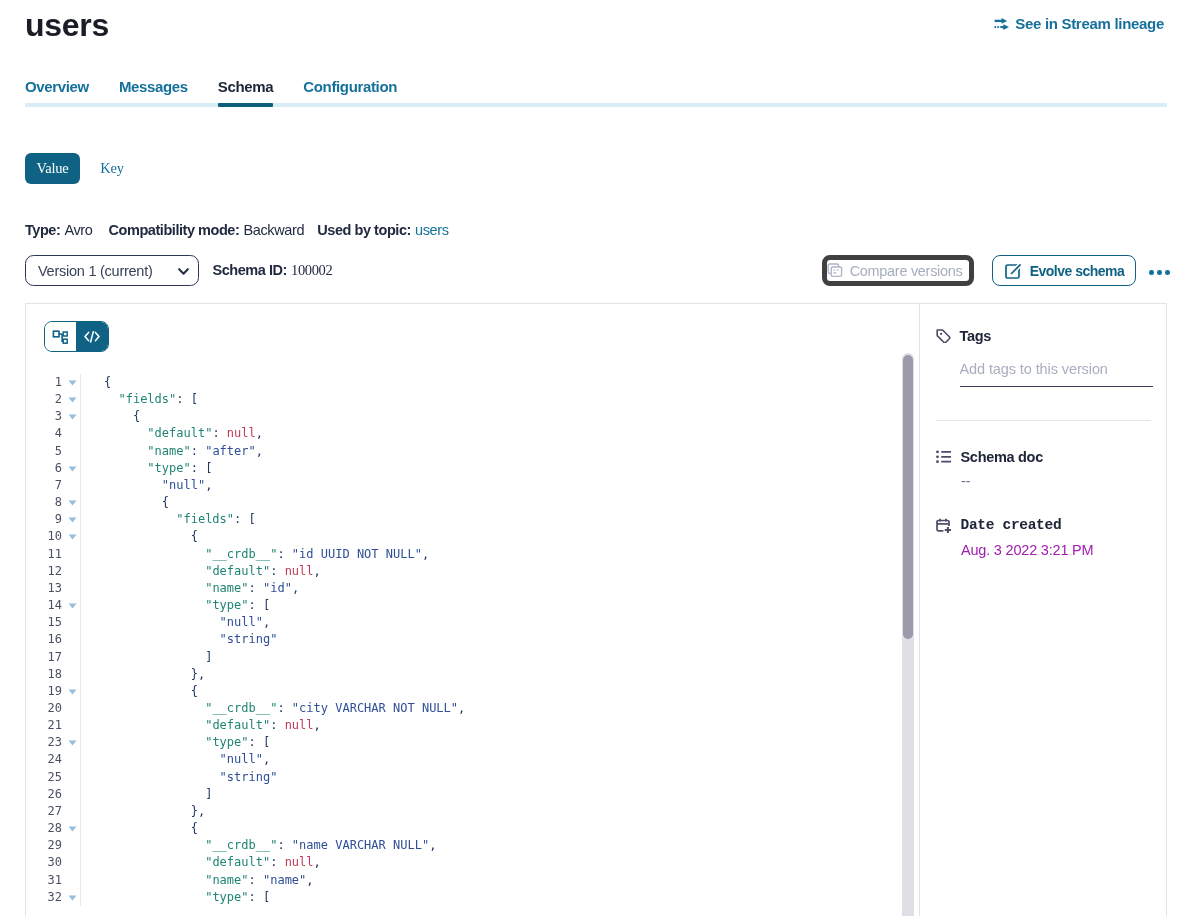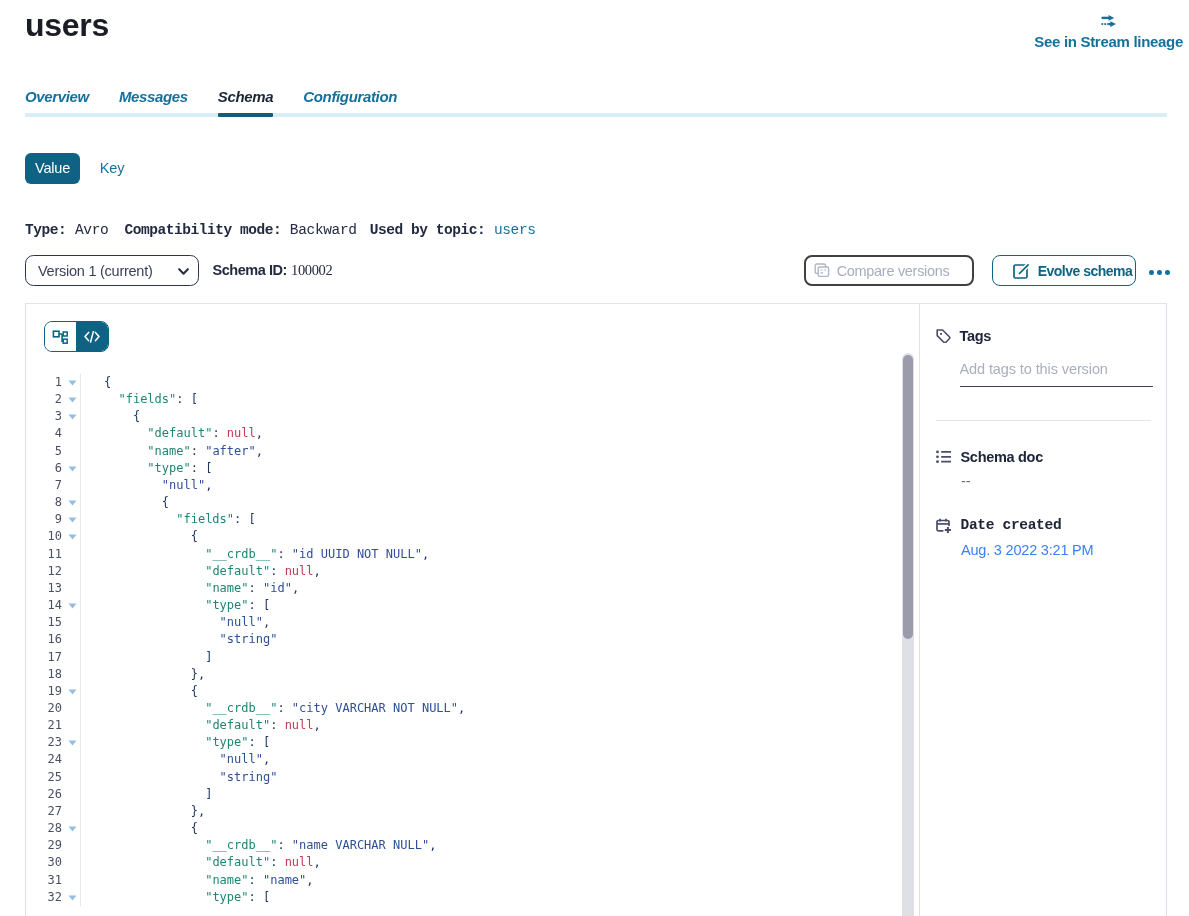--- a/index.html
+++ b/index.html
@@ -3,70 +3,70 @@
 <meta charset="utf-8">
 <style>
   * { margin:0; padding:0; box-sizing:border-box; }
   html,body { width:1189px; height:916px; overflow:hidden; background:#ffffff;
     font-family:"Liberation Sans", sans-serif; color:#232b42; }
   .page { position:relative; width:1189px; height:916px; }
 
   
   .page-title { position:absolute; left:25px; top:8px; font-size:32px; font-weight:700;
     color:#1a1d26; letter-spacing:-0.3px; line-height:34px; }
-  .lineage-link { position:absolute; right:6px; top:15px; height:17px; display:flex;
+  .lineage-link { position:absolute; right:25px; top:15px; height:17px; display:flex;
     align-items:center; gap:6px; color:#15719c; font-size:15px; font-weight:700;
-    letter-spacing:-0.3px; text-decoration:none; cursor:pointer;flex-direction:column; }
+    letter-spacing:-0.3px; text-decoration:none; cursor:pointer; }
   .lineage-link svg { display:block; }
 
   
-  .tabs { position:absolute; left:25px; top:89px; width:1142px; display:flex; gap:30px;font-style:italic; }
+  .tabs { position:absolute; left:25px; top:79px; width:1142px; display:flex; gap:30px; }
   .tabs::after { content:""; position:absolute; left:0; right:0; bottom:-4.5px; height:4.5px;
     background:#d9edf4; border-radius:1px; }
   .tab { position:relative; font-size:15px; font-weight:700; letter-spacing:-0.35px;
     color:#15719c; line-height:16px; padding-bottom:7.5px; cursor:pointer; z-index:1; }
   .tab::after { content:""; position:absolute; left:0; right:0; bottom:-4.5px; height:4.5px; }
   .tab.active { color:#1c2639; }
   .tab.active::after { background:#0f5e7c; z-index:2; border-radius:1px; }
 
   
   .vk-row { position:absolute; left:25px; top:153px; display:flex; align-items:center; }
   .vk-btn { height:30.5px; border-radius:6px; font-size:14.5px; letter-spacing:-0.2px;
     display:flex; align-items:center; justify-content:center; cursor:pointer; border:none;
-    background:transparent; font-family:Liberation Sans, sans-serif; }
+    background:transparent; font-family:Liberation Serif, serif; }
   .vk-btn.active { background:#0f6284; color:#ffffff; width:55px; }
   .vk-btn.plain { color:#15719c; margin-left:19.5px; width:25px; padding:0; }
 
   
   .meta-row { position:absolute; left:25px; top:221.5px; font-size:14.5px; display:flex;
-    line-height:17px;font-family:Liberation Mono, monospace; }
+    line-height:17px; }
   .meta-row b { font-weight:700; color:#222a40; letter-spacing:-0.45px; }
   .meta-row .val { color:#232b42; letter-spacing:-0.35px; }
   .meta-group { white-space:pre; }
   .meta-g2 { margin-left:16px; }
   .meta-g3 { margin-left:13px; }
   .topic-link { color:#15719c; letter-spacing:-0.35px; text-decoration:none; cursor:pointer; }
 
   
   .version-row { position:absolute; left:25px; top:255px; width:1144.5px; height:31px;
     display:flex; align-items:center; }
   .version-select { position:relative; width:173.5px; height:31px; border:1px solid #2b3553;
     border-radius:8.5px; background:#fff; display:flex; align-items:center; padding-left:12px;
     font-size:14.5px; letter-spacing:-0.25px; color:#3a415a; cursor:pointer; flex:none; }
   .version-select svg { position:absolute; right:8.5px; top:12px; }
   .schema-id { margin-left:14px; font-size:14.5px; white-space:pre; }
   .schema-id b { font-weight:700; color:#222a40; letter-spacing:-0.45px; }
   .schema-id .val { letter-spacing:-0.35px;font-family:Liberation Serif, serif; }
   .btn { height:31px; border-radius:8px; display:flex; align-items:center; background:#fff;
     font-family:inherit; cursor:pointer; flex:none; }
-  .btn-compare { margin-left:auto; width:170px; border:2px solid #404040; color:#a7adbf;
-    font-size:14.5px; font-weight:400; letter-spacing:-0.3px; padding-left:8px; }
+  .btn-compare { margin-left:auto; width:152px; border:5px solid #404040; color:#a7adbf;
+    font-size:14.5px; font-weight:400; letter-spacing:-0.3px; padding-left:0; }
   .btn-compare svg { margin-right:6px; flex:none; }
   .btn-evolve { margin-left:18px; width:144px; border:1.5px solid #0f6284; color:#0f6284;
-    font-size:14px; font-weight:700; letter-spacing:-0.5px; padding-left:20px; }
+    font-size:14px; font-weight:700; letter-spacing:-0.5px; padding-left:12px; }
   .btn-evolve svg { margin-right:8px; flex:none; }
   .more-btn { margin-left:13.5px; display:flex; gap:3.3px; align-items:center; border:none;
     background:transparent; cursor:pointer; padding:4px 0 0 0; }
   .more-btn i { width:4.6px; height:4.6px; border-radius:50%; background:#15719c; display:block; }
 
   
   .panel { position:absolute; left:25px; top:303px; width:1142px; height:620px;
     border:1px solid #e2e2ea; background:#fff; }
   .view-toggle { position:absolute; left:17.5px; top:17px; display:flex; border:1px solid #0f6284;
     border-radius:8px; overflow:hidden; height:31px; width:65px; }
@@ -101,21 +101,21 @@
   .side-head svg { flex:none; margin-top:1.5px; }
   .side-head .h { font-size:14.5px; font-weight:700; letter-spacing:-0.3px; color:#20263a;
     line-height:16px; }
   .tags-input { display:block; margin:17.5px 0 0 24px; width:193px; border:none;
     border-bottom:1.5px solid #3d3e59; font-size:14.5px; letter-spacing:-0.1px;
     font-family:inherit; color:#232b42; line-height:17px; padding:0 0 8px 0;
     background:transparent; outline:none; border-radius:0; }
   .tags-input::placeholder { color:#a9aec0; opacity:1; }
   .side-divider { border:none; height:1px; background:#e4e4ec; margin-top:32.5px; }
   .side-sec2 { margin-top:28px; }
-  .side-val { margin:8px 0 0 25.5px; font-size:14.5px; letter-spacing:-0.2px; color:#3b82f6;
+  .side-val { margin:8px 0 0 25.5px; font-size:14.5px; letter-spacing:-0.2px; color:#a21caf;
     line-height:17px; }
   .side-val.muted { color:#6a7088; }
   .side-sec3 { margin-top:27px;font-family:Liberation Mono, monospace; }
 </style>
 </head>
 <body>
 
 <div class="page">
 
   <div class="page-title">users</div>

